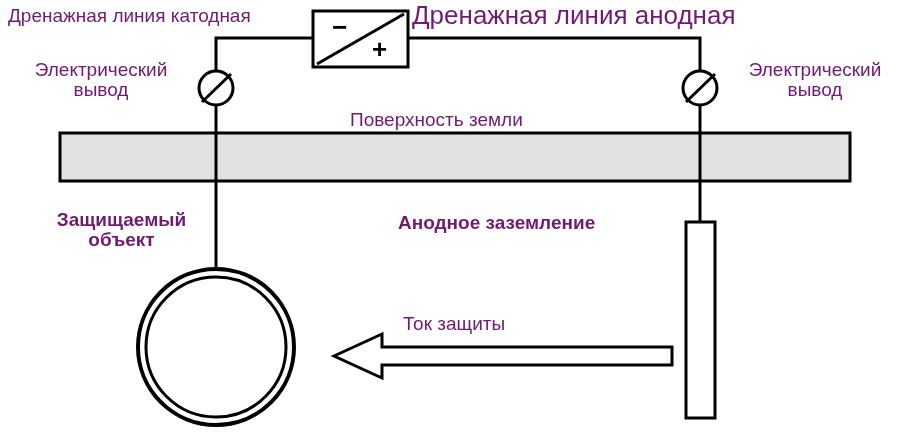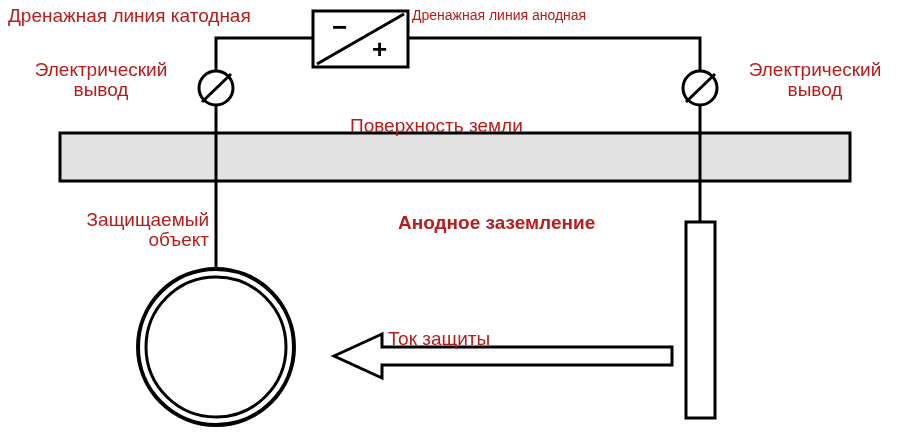--- a/index.html
+++ b/index.html
@@ -17,38 +17,38 @@
   }
   #diagram-svg {
     position: absolute;
     left: 0;
     top: 0;
     width: 910px;
     height: 443px;
   }
   .lbl {
     position: absolute;
-    color: #b91c1c;
+    color: #701a75;
     font-family: "Liberation Sans", sans-serif;
     font-size: 19px;
     line-height: 23px;
     white-space: pre;
     text-align: center;
   }
   .lbl.two-line { line-height: 20px; }
 
   
   #label-drainage-cathodic { left: 8px;  top: 4px;  font-size: 19px; }
-  #label-drainage-anodic   { left: 412px; top: 4px; font-size: 14px; }
+  #label-drainage-anodic   { left: 412px; top: 4px; font-size: 26px; }
   #label-terminal-left     { left: 16px; top: 60px; width: 170px; text-align: center; }
   #label-terminal-right    { left: 730px; top: 60px; width: 170px; text-align: center; }
-  #label-ground-surface    { left: 350px; top: 114px; }
-  #label-protected-object  { left: 34px;  top: 210px; width: 175px; text-align: right; }
+  #label-ground-surface    { left: 350px; top: 108px; }
+  #label-protected-object  { left: 34px;  top: 210px; width: 175px; text-align: center; font-weight: bold; }
   #label-anode-bed         { left: 398px; top: 211px; font-weight: bold; }
-  #label-protection-current{ left: 388px; top: 312px; margin-top: 15px; }
+  #label-protection-current{ left: 403px; top: 312px; }
 </style>
 </head>
 <body>
 
 <div id="stage">
 
   <svg id="diagram-svg" viewBox="0 0 910 443">
 
     <rect x="60" y="133" width="790" height="48" fill="#e2e2e2" stroke="#000000" stroke-width="3"></rect>
 

